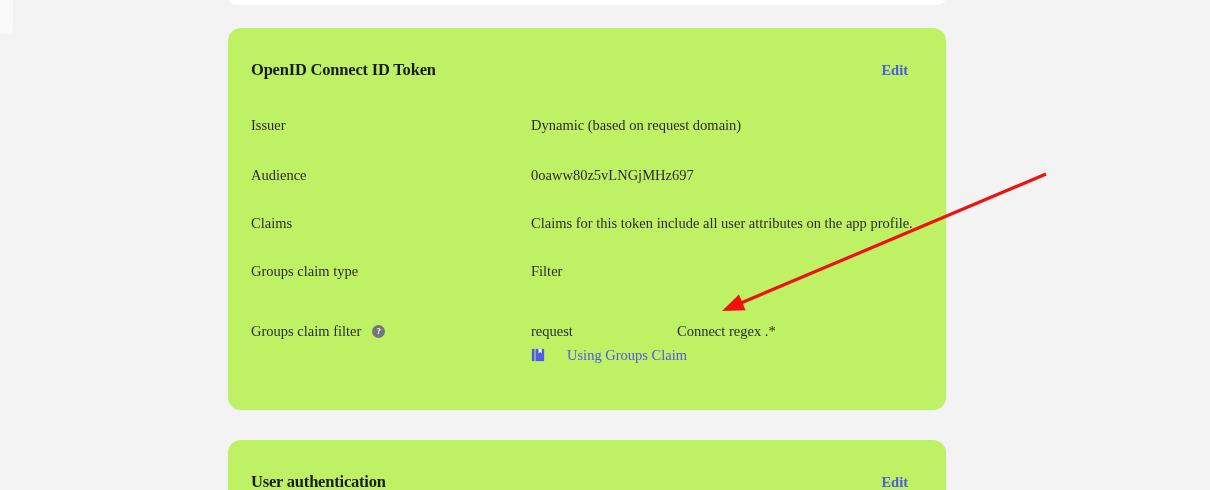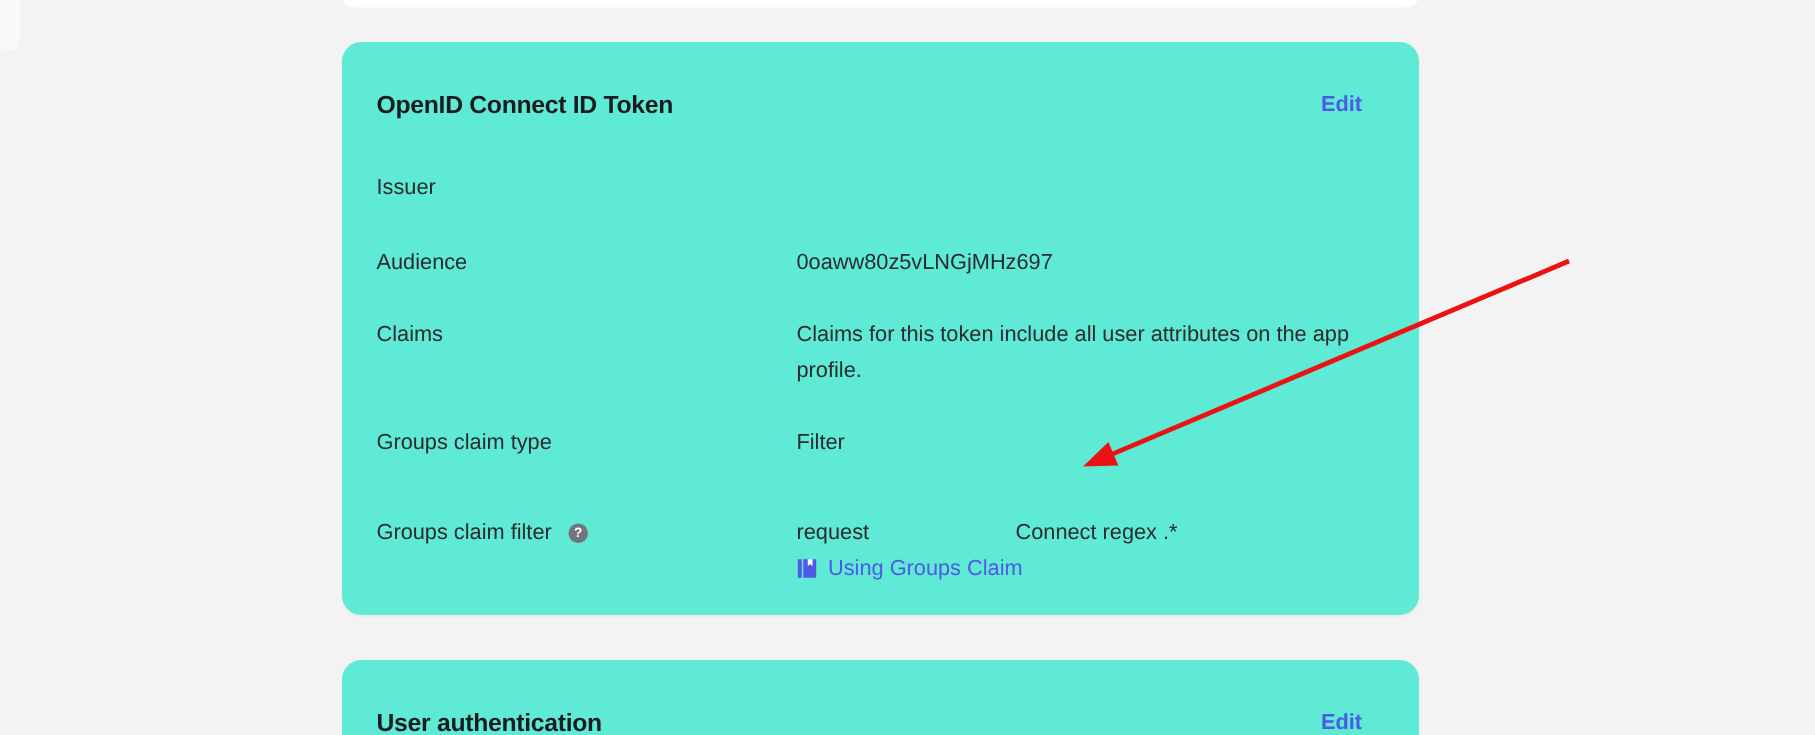--- a/index.html
+++ b/index.html
@@ -12,25 +12,26 @@
     color: #26262b;
   }
   .corner-fragment {
     position: absolute; left: 0; top: 0;
     width: 13px; height: 34px;
     background: #f9f9f9;
     border-radius: 0 0 6px 0;
   }
   .card {
     position: absolute; left: 228px; width: 718px;
-    background: #5eead4;
+    background: #bef264;
     border-radius: 13px;
     box-sizing: border-box;
     padding: 0 23px;
     box-shadow: 0 1px 2px rgba(29,29,33,0.04);
+    font-family: Liberation Serif, serif;
   }
   #prev-card-bottom {
     position: absolute; left: 228px; top: -12px;
     width: 718px; height: 17px;
     background: #ffffff;
     border-radius: 13px;
   }
   #card-token { top: 28px; height: 382px; }
   #card-auth  { top: 440px; height: 130px; }
   .card-header {
@@ -62,21 +63,21 @@
   .help-icon {
     width: 13px; height: 13px; border-radius: 50%;
     background: #74747c; color: #ffffff;
     font-size: 9px; font-weight: 700;
     display: inline-flex; align-items: center; justify-content: center;
     cursor: pointer; flex: none;
   }
   .filter-name { display: inline-block; width: 146px; }
   .groups-link-row { margin-top: 0; }
   .groups-link {
-    display: inline-flex; align-items: center; gap: 7px;
+    display: inline-flex; align-items: center; gap: 22px;
     color: #5059e6; font-size: 14.5px; cursor: pointer; text-decoration: none;
     line-height: 24px;
   }
   .book-icon { display: inline-flex; flex: none; }
   #annotation-layer {
     position: absolute; left: 0; top: 0;
     pointer-events: none; z-index: 10;
   }
 </style>
 </head>
@@ -87,20 +88,21 @@
 <div id="prev-card-bottom"></div>
 
 <section class="card" id="card-token">
   <div class="card-header">
     <div class="card-title">OpenID Connect ID Token</div>
     <a class="edit-link">Edit</a>
   </div>
 
   <div class="row row-issuer">
     <div class="field-label">Issuer</div>
+    <div class="field-value">Dynamic (based on request domain)</div>
   </div>
 
   <div class="row row-audience">
     <div class="field-label">Audience</div>
     <div class="field-value">0oaww80z5vLNGjMHz697</div>
   </div>
 
   <div class="row row-claims">
     <div class="field-label">Claims</div>
     <div class="field-value claims-value">Claims for this token include all user attributes on the app profile.</div>

